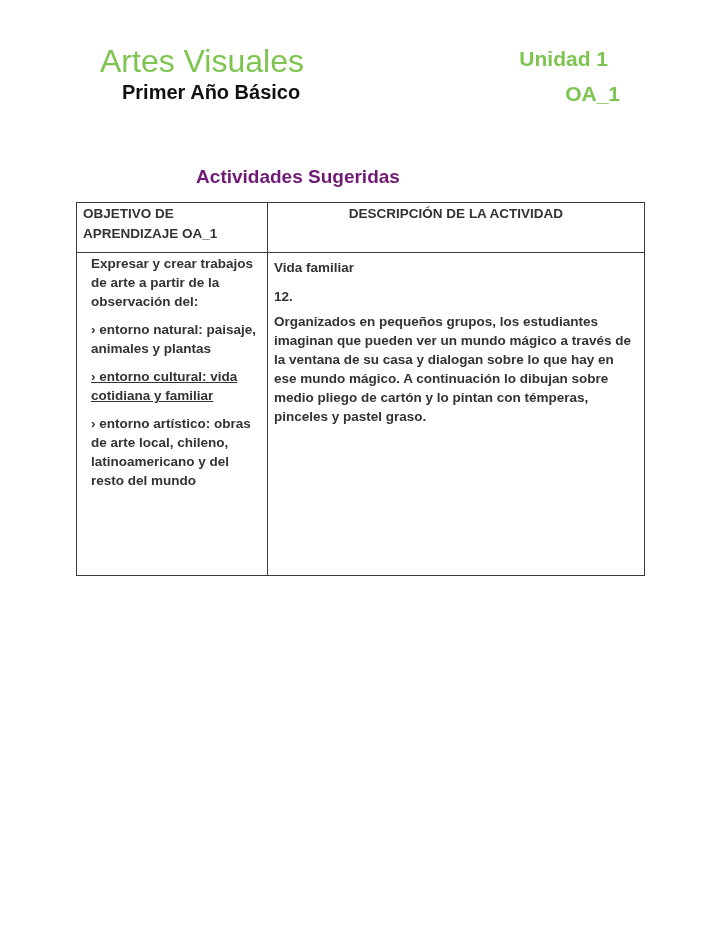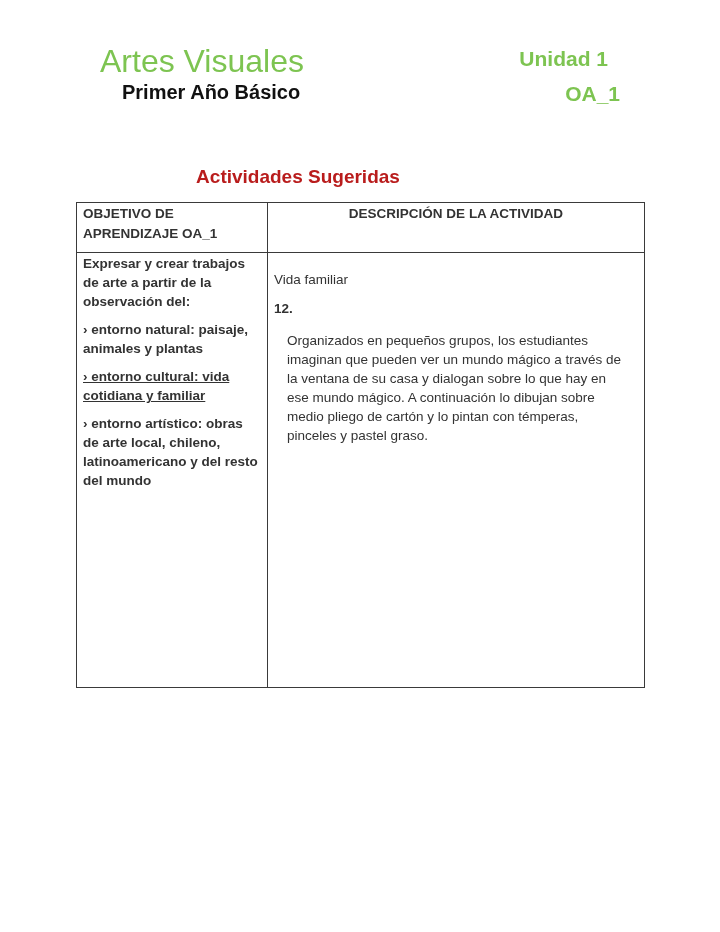--- a/index.html
+++ b/index.html
@@ -59,29 +59,29 @@
       white-space: nowrap;
     }
     .section-title {
       position: absolute;
       left: 0;
       width: 596px;
       top: 165px;
       text-align: center;
       font-size: 19px;
       font-weight: bold;
-      color: #b91c1c;
+      color: #701a75;
       line-height: 24px;
     }
     .activities-table {
       position: absolute;
       left: 76px;
       top: 202px;
       width: 568px;
-      height: 486px;
+      height: 374px;
       border-collapse: collapse;
       table-layout: fixed;
     }
     .activities-table td, .activities-table th {
       border: 1.5px solid #3a3a3a;
       vertical-align: top;
       padding: 0;
     }
     .col-left { width: 191px; }
     .col-right { width: 377px; }
@@ -103,42 +103,42 @@
       padding: 1px 6px 0 6px !important;
     }
     .left-cell {
       padding: 1px 6px 0 6px !important;
       font-size: 13.5px;
       font-weight: bold;
       color: #333333;
       line-height: 19px;
     }
     .left-cell p {
-      margin: 0 0 9px 0;
+      margin: 0 0 9px 8px;
     }
     .underlined {
       text-decoration: underline;
     }
     .right-cell {
       padding: 1px 6px 0 6px !important;
       font-size: 13.5px;
       color: #333333;
       line-height: 19px;
     }
     .right-cell .act-title {
-      font-weight: normal;
-      margin: 16px 0 10px 0;
+      font-weight: bold;
+      margin: 4px 0 10px 0;
     }
     .right-cell .act-num {
       font-weight: bold;
       margin: 0 0 6px 0;
     }
     .right-cell .act-desc {
-      margin: 13px;
-      font-weight: normal;
+      margin: 0;
+      font-weight: bold;
     }
   </style>
 </head>
 <body>
 
 <div class="title-main">Artes Visuales</div>
 <div class="title-sub">Primer Año Básico</div>
 <div class="unit">Unidad 1</div>
 <div class="oa">OA_1</div>
 

